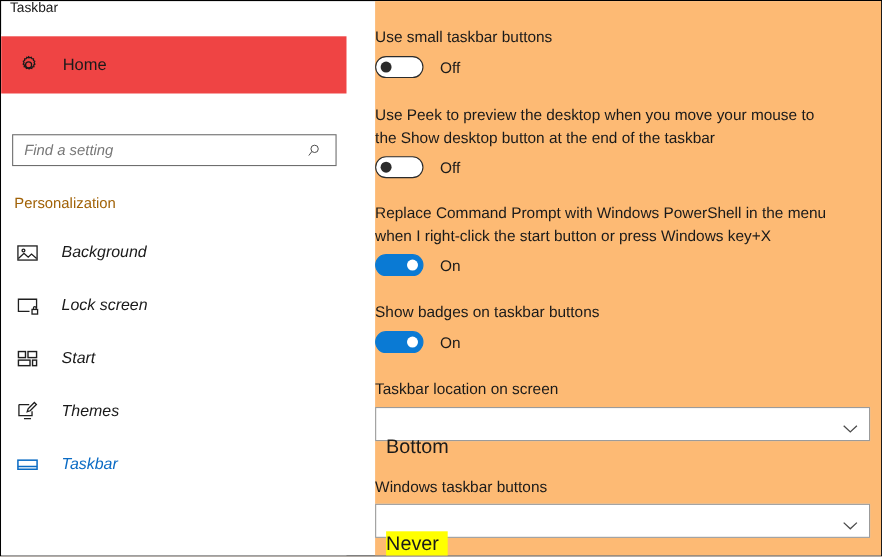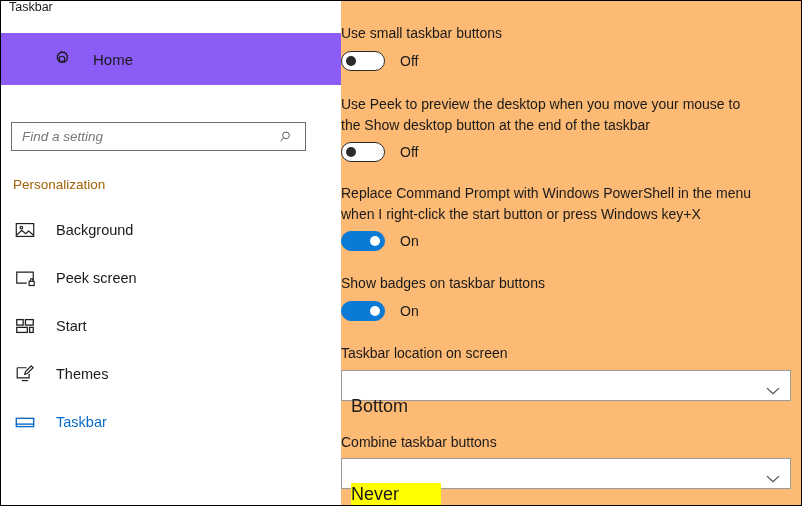--- a/index.html
+++ b/index.html
@@ -77,25 +77,24 @@
     width: 314px;
     bottom: 0;
     background: #ffffff;
   }
   .home-row {
     position: absolute;
     left: 0;
     top: 2px;
     width: 314px;
     height: 52px;
-    background: #8b5cf6;
+    background: #ef4444;
     display: flex;
     align-items: center;
     cursor: default;
-    padding-left: 36px;
   }
   .home-icon {
     width: 20px;
     height: 20px;
     margin-left: 15px;
     margin-right: 21px;
     flex: none;
     color: #1a1a1a;
   }
   .home-label {
@@ -145,20 +144,21 @@
     top: 146px;
     font-size: 13.5px;
     color: #a16207;
   }
 
   .navlist {
     position: absolute;
     left: 0;
     top: 175px;
     width: 314px;
+    font-style: italic;
   }
   .navitem {
     height: 48px;
     display: flex;
     align-items: center;
     cursor: default;
   }
   .navitem .nav-ico {
     width: 22px;
     height: 22px;
@@ -253,21 +253,21 @@
   }
   .dropdown .dd-value {
     font-size: 18px;
     color: #1a1a1a;
     margin-left: 9px;
     padding: 1px 0 1px 0;
     margin-top: 42px;
   }
   .dropdown .dd-value.highlighted {
     background: #ffff00;
-    padding-right: 42px;
+    padding-right: 8px;
   }
   .dropdown .dd-chevron {
     position: absolute;
     right: 10px;
     top: 50%;
     transform: translateY(-50%);
     width: 14px;
     height: 9px;
     color: #4b4b4b;
   }
@@ -328,21 +328,21 @@
 
 
       <div class="navitem">
         <span class="nav-ico">
           <svg viewBox="0 0 24 24" width="22" height="22" fill="none" stroke="currentColor" stroke-width="1.3">
             <path d="M21 14.5V5.5H3v12h11"></path>
             <rect x="16.5" y="15.6" width="5.5" height="4.6"></rect>
             <path d="M17.9 15.5v-1.4a1.35 1.35 0 0 1 2.7 0v1.4"></path>
           </svg>
         </span>
-        <span class="nav-label">Peek screen</span>
+        <span class="nav-label">Lock screen</span>
       </div>
 
       <div class="navitem">
         <span class="nav-ico">
           <svg viewBox="0 0 24 24" width="22" height="22" fill="none" stroke="currentColor" stroke-width="1.4">
             <rect x="3" y="5" width="7" height="6"></rect>
             <rect x="12.5" y="5" width="8.5" height="6"></rect>
             <rect x="3" y="13.5" width="11.5" height="5.5"></rect>
             <rect x="17" y="13.5" width="4" height="5.5"></rect>
           </svg>
@@ -413,21 +413,21 @@
     <div class="setting-label" style="top:342px;left:0;">Taskbar location on screen</div>
     <div class="dropdown" style="top:369px;">
       <span class="dd-value">Bottom</span>
       <span class="dd-chevron">
         <svg viewBox="0 0 14 9" width="14" height="9" fill="none" stroke="currentColor" stroke-width="1.2">
           <path d="M1 1.6L7 7.2 13 1.6"></path>
         </svg>
       </span>
     </div>
 
-    <div class="setting-label" style="top:431px;left:0;">Combine taskbar buttons</div>
+    <div class="setting-label" style="top:431px;left:0;">Windows taskbar buttons</div>
     <div class="dropdown" style="top:457px;">
       <span class="dd-value highlighted">Never</span>
       <span class="dd-chevron">
         <svg viewBox="0 0 14 9" width="14" height="9" fill="none" stroke="currentColor" stroke-width="1.2">
           <path d="M1 1.6L7 7.2 13 1.6"></path>
         </svg>
       </span>
     </div>
 
   </div>

